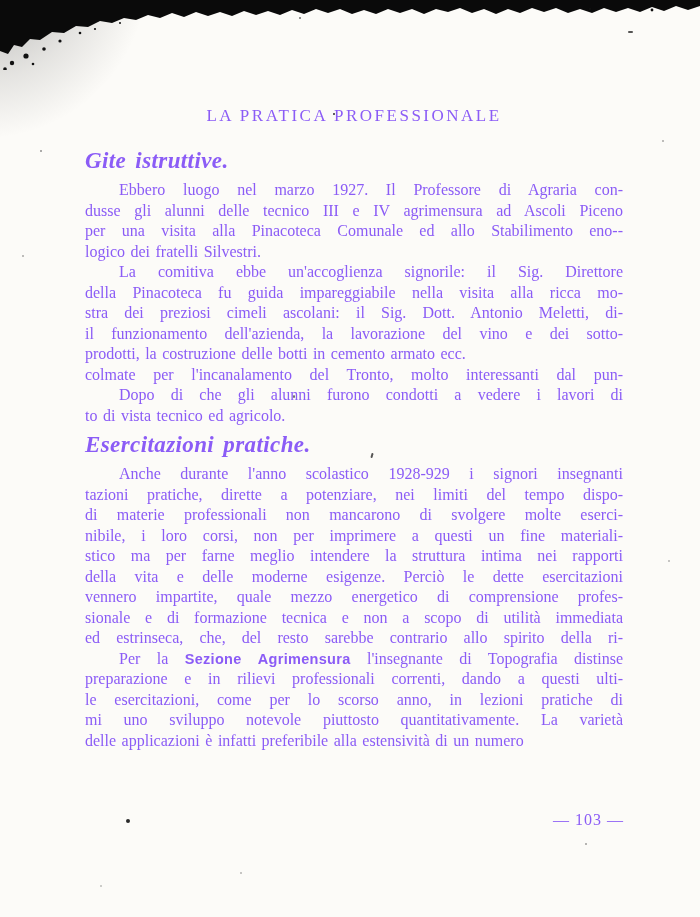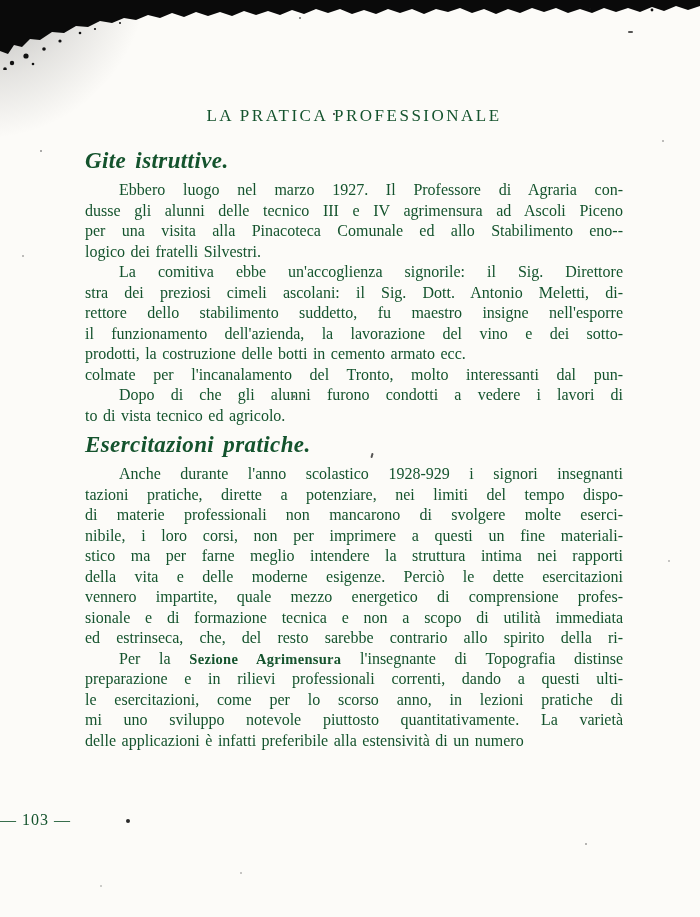--- a/index.html
+++ b/index.html
@@ -7,21 +7,21 @@
     padding: 0;
     background: #ffffff;
   }
   .page {
     position: relative;
     width: 700px;
     height: 917px;
     background: #fcfbf8;
     overflow: hidden;
     font-family: "Liberation Serif", serif;
-    color: #14532d;
+    color: #8b5cf6;
   }
   
   .top-edge {
     position: absolute;
     top: 0; left: 0;
     width: 700px; height: 70px;
     pointer-events: none;
   }
   
   .corner-shade {
@@ -66,31 +66,31 @@
     text-align-last: justify;
     word-spacing: 1.5px;
   }
   .line.last {
     text-align-last: left;
   }
   .line.first {
     text-indent: 34px;
   }
   .seg-bold {
-    font-family: Liberation Serif, serif;
+    font-family: Liberation Sans, sans-serif;
     font-weight: 700;
     font-size: 14.5px;
     letter-spacing: 0.3px;
   }
   .footer {
     position: absolute;
     top: 811px;
     left: 0;
     width: 624px;
-    text-align: left;
+    text-align: right;
     font-size: 16px;
     letter-spacing: 1px;
   }
   .speck {
     position: absolute;
     background: #2a2a2a;
     border-radius: 50%;
     pointer-events: none;
   }
 </style>
@@ -133,22 +133,22 @@
     <div class="blocks">
         <div class="heading">Gite istruttive.</div>
         <div class="paragraph">
           <div class="line first">Ebbero luogo nel marzo 1927. Il Professore di Agraria con-</div>
           <div class="line">dusse gli alunni delle tecnico III e IV agrimensura ad Ascoli Piceno</div>
           <div class="line">per una visita alla Pinacoteca Comunale ed allo Stabilimento eno--</div>
           <div class="line last">logico dei fratelli Silvestri.</div>
         </div>
         <div class="paragraph">
           <div class="line first">La comitiva ebbe un'accoglienza signorile: il Sig. Direttore</div>
+          <div class="line">della Pinacoteca fu guida impareggiabile nella visita alla ricca mo-</div>
           <div class="line">stra dei preziosi cimeli ascolani: il Sig. Dott. Antonio Meletti, di-</div>
-          <div class="line">rettore dello stabilimento suddetto, fu maestro insigne nell'esporre</div>
           <div class="line">il funzionamento dell'azienda, la lavorazione del vino e dei sotto-</div>
           <div class="line last">prodotti, la costruzione delle botti in cemento armato ecc.</div>
         </div>
         <div class="paragraph">
           <div class="line">colmate per l'incanalamento del Tronto, molto interessanti dal pun-</div>
           <div class="line first">Dopo di che gli alunni furono condotti a vedere i lavori di</div>
           <div class="line last">to di vista tecnico ed agricolo.</div>
         </div>
         <div class="heading">Esercitazioni pratiche.</div>
         <div class="paragraph">

